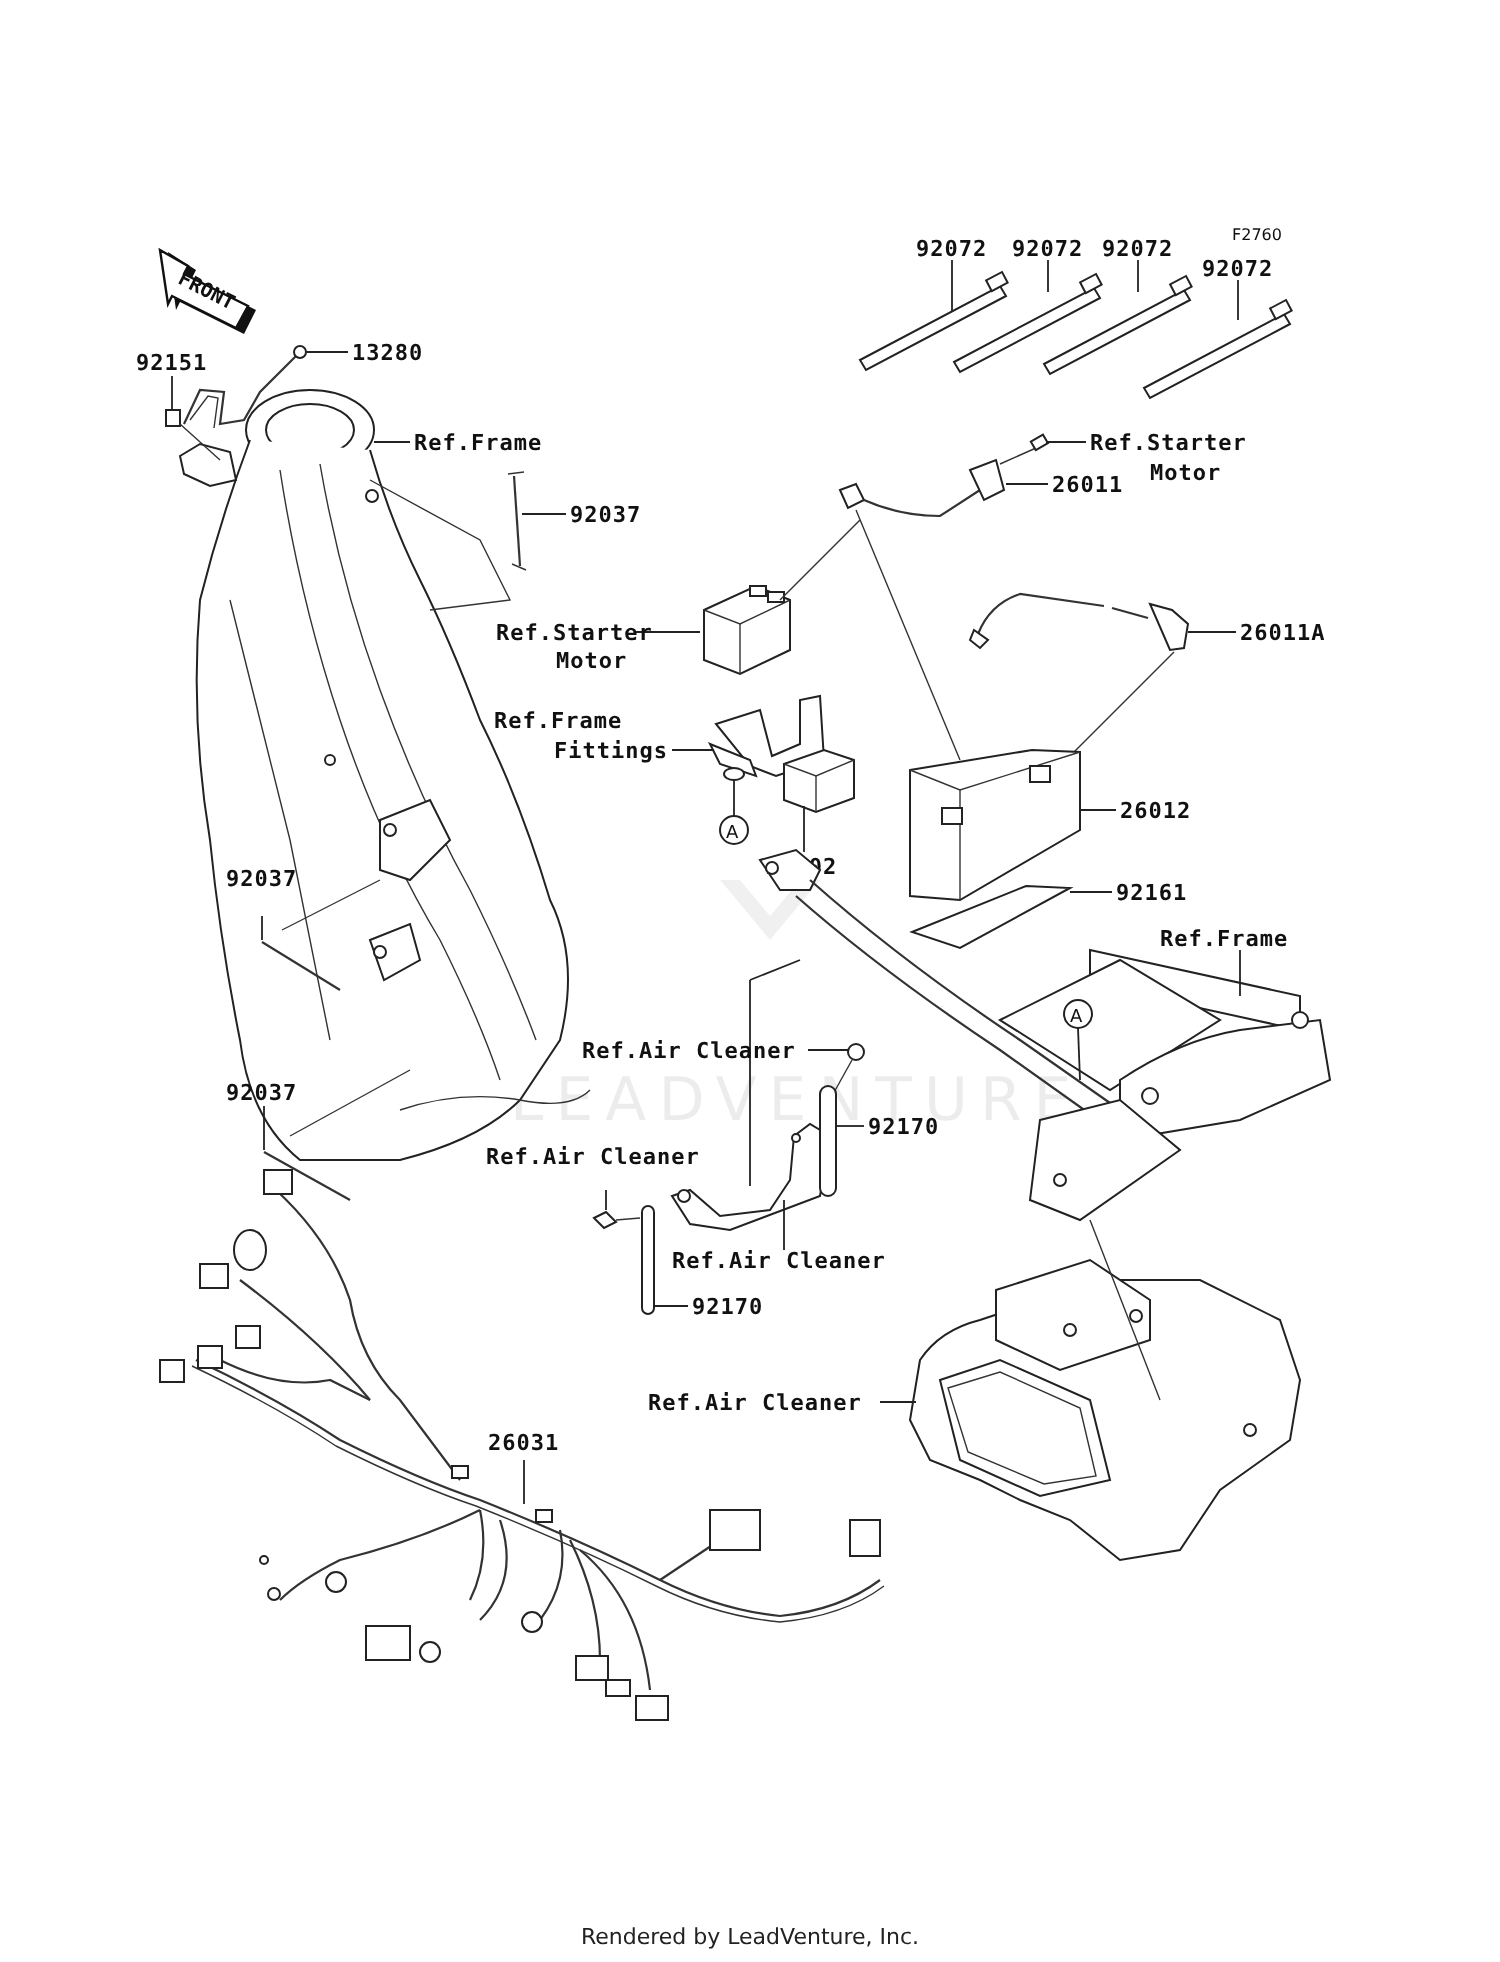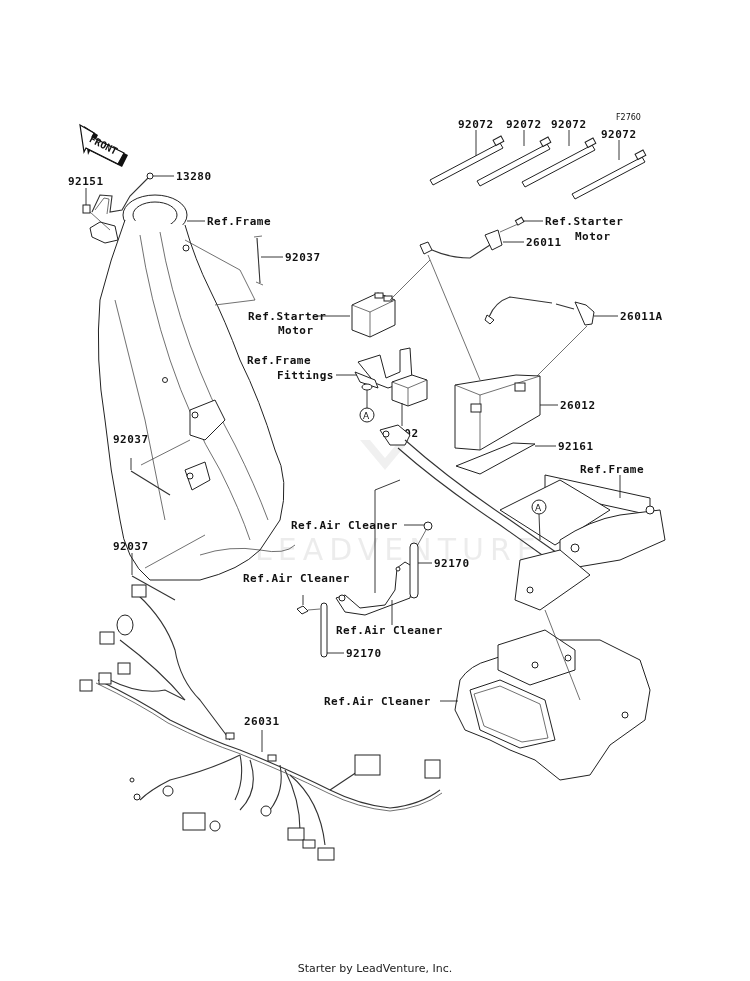--- a/index.html
+++ b/index.html
@@ -283,13 +283,13 @@
     <circle cx="137" cy="797" r="3" class="part"></circle>
 
     <rect x="226" y="733" width="8" height="6" class="part"></rect>
     <rect x="268" y="755" width="8" height="6" class="part"></rect>
     <line x1="262" y1="730" x2="262" y2="752" class="leader"></line>
   </g>
   <text class="lbl" x="244" y="725">26031</text>
 
 </svg>
 
-<div id="footer">Starter by LeadVenture, Inc.</div>
+<div id="footer">Rendered by LeadVenture, Inc.</div>
 
 </body></html>

